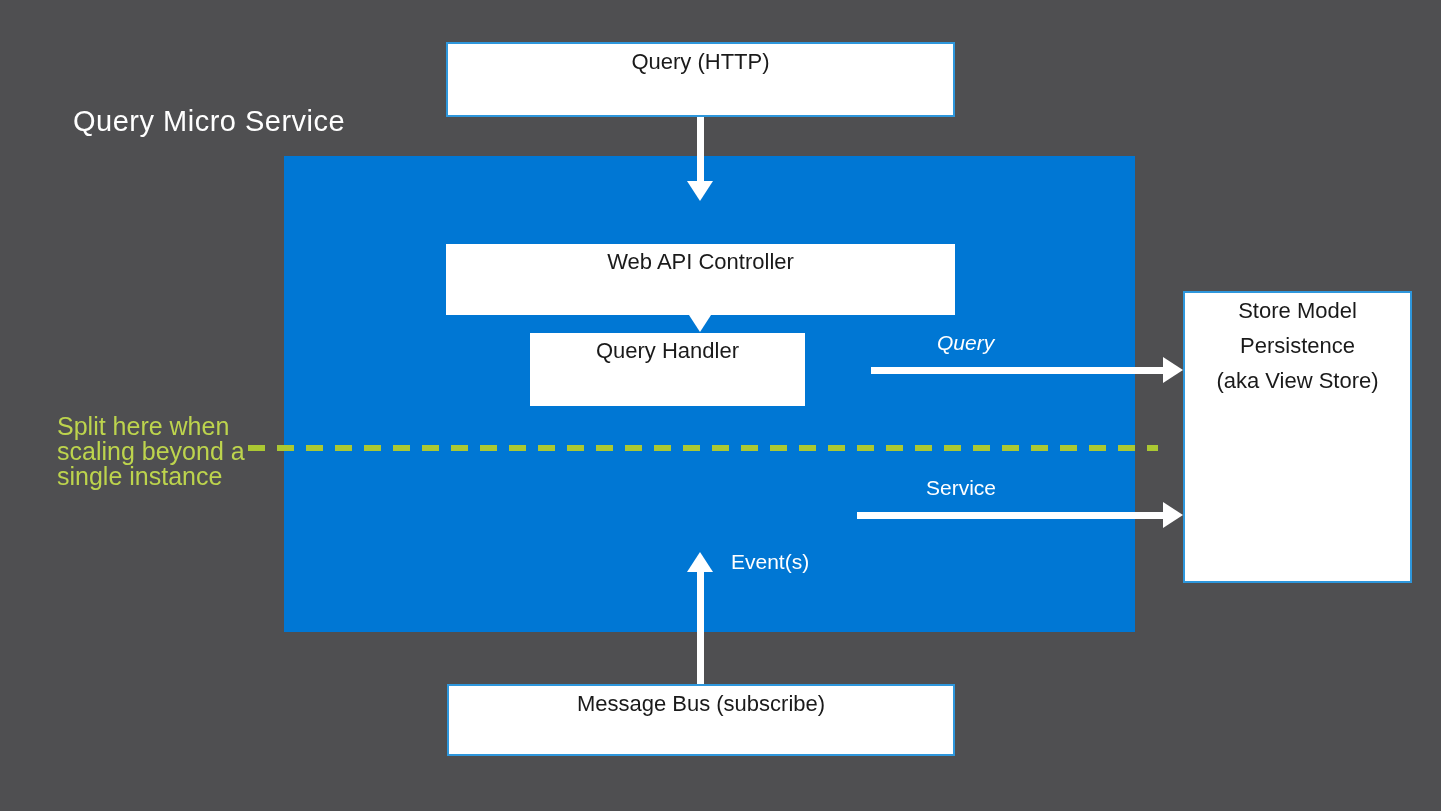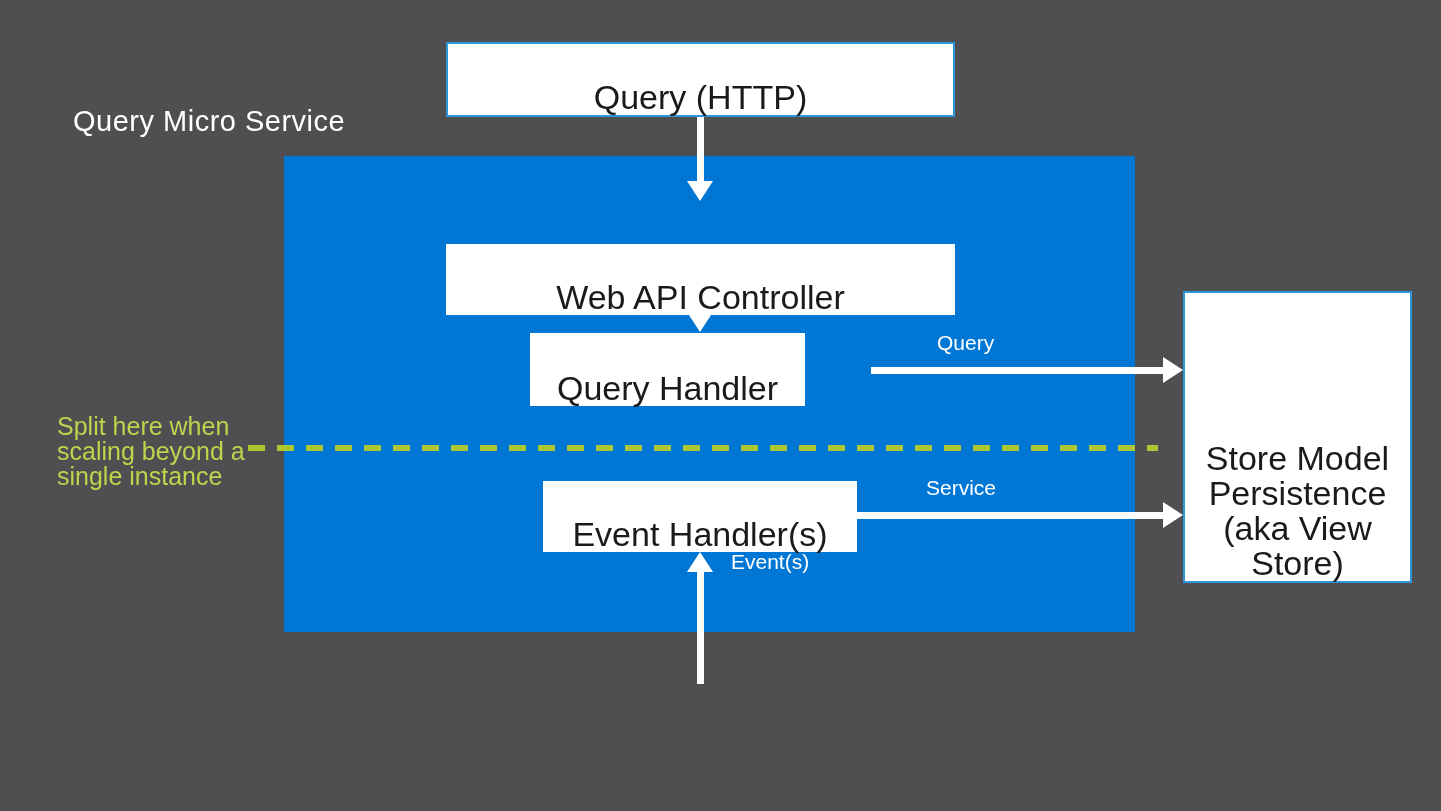--- a/index.html
+++ b/index.html
@@ -23,22 +23,22 @@
     position:absolute;left:73px;top:105px;
     color:#ffffff;font-size:29px;letter-spacing:.5px;
   }
   .blue-container{
     position:absolute;left:284px;top:156px;width:851px;height:476px;
     background:var(--container-blue);
   }
   .node{
     position:absolute;
     background:#ffffff;
-    display:flex;align-items:flex-end;justify-content:center;
-    color:var(--node-text);font-size:34px;text-align:center;
+    display:flex;align-items:flex-start;justify-content:center;
+    color:var(--node-text);font-size:22px;text-align:center;
     white-space:pre-line;line-height:35px;
     box-sizing:border-box;
   }
   .node.bordered{border:2px solid var(--box-border);}
   .node-query-http{left:446px;top:42px;width:509px;height:75px;}
   .node-web-api{left:446px;top:200px;width:509px;height:71px;margin-top:44px;}
   .node-query-handler{left:530px;top:333px;width:275px;height:73px;}
   .node-event-handlers{left:543px;top:481px;width:314px;height:71px;}
   .node-read-model{left:1183px;top:291px;width:229px;height:292px;}
   .node-message-bus{left:447px;top:684px;width:508px;height:72px;}
@@ -47,21 +47,21 @@
   .shaft-v{position:absolute;width:7px;background:var(--arrow-white);}
   .shaft-h{position:absolute;height:7px;background:var(--arrow-white);}
   .head{position:absolute;width:0;height:0;}
   .head-down{border-left:13px solid transparent;border-right:13px solid transparent;border-top:20px solid var(--arrow-white);}
   .head-up{border-left:13px solid transparent;border-right:13px solid transparent;border-bottom:20px solid var(--arrow-white);}
   .head-right{border-top:13px solid transparent;border-bottom:13px solid transparent;border-left:20px solid var(--arrow-white);}
 
   .edge-label{
     position:absolute;color:#ffffff;font-size:21px;white-space:nowrap;
   }
-  .label-query{left:937px;top:331px;}
+  .label-query{left:937px;top:331px;font-style:italic;}
   .label-updates{left:926px;top:476px;}
   .label-events{left:731px;top:550px;}
 
   .split-line{
     position:absolute;left:248px;top:445px;width:910px;height:6px;
     background:repeating-linear-gradient(to right,
       var(--split-green) 0 17px, transparent 17px 29px);
   }
   .split-annotation{
     position:absolute;left:57px;top:414px;width:220px;
@@ -117,24 +117,24 @@
   </div>
 
   <div class="node node-web-api">
     <span>Web API Controller</span>
   </div>
 
   <div class="node node-query-handler">
     <span>Query Handler</span>
   </div>
 
-  <div class="node node-event-handlers">
-    <span>Event Handler(s)</span>
-  </div>
 
   <div class="node bordered node-read-model">
     <span>Store Model
 Persistence
 (aka View Store)</span>
   </div>
 
+  <div class="node bordered node-message-bus">
+    <span>Message Bus (subscribe)</span>
+  </div>
 
 </div>
 
 </body></html>

